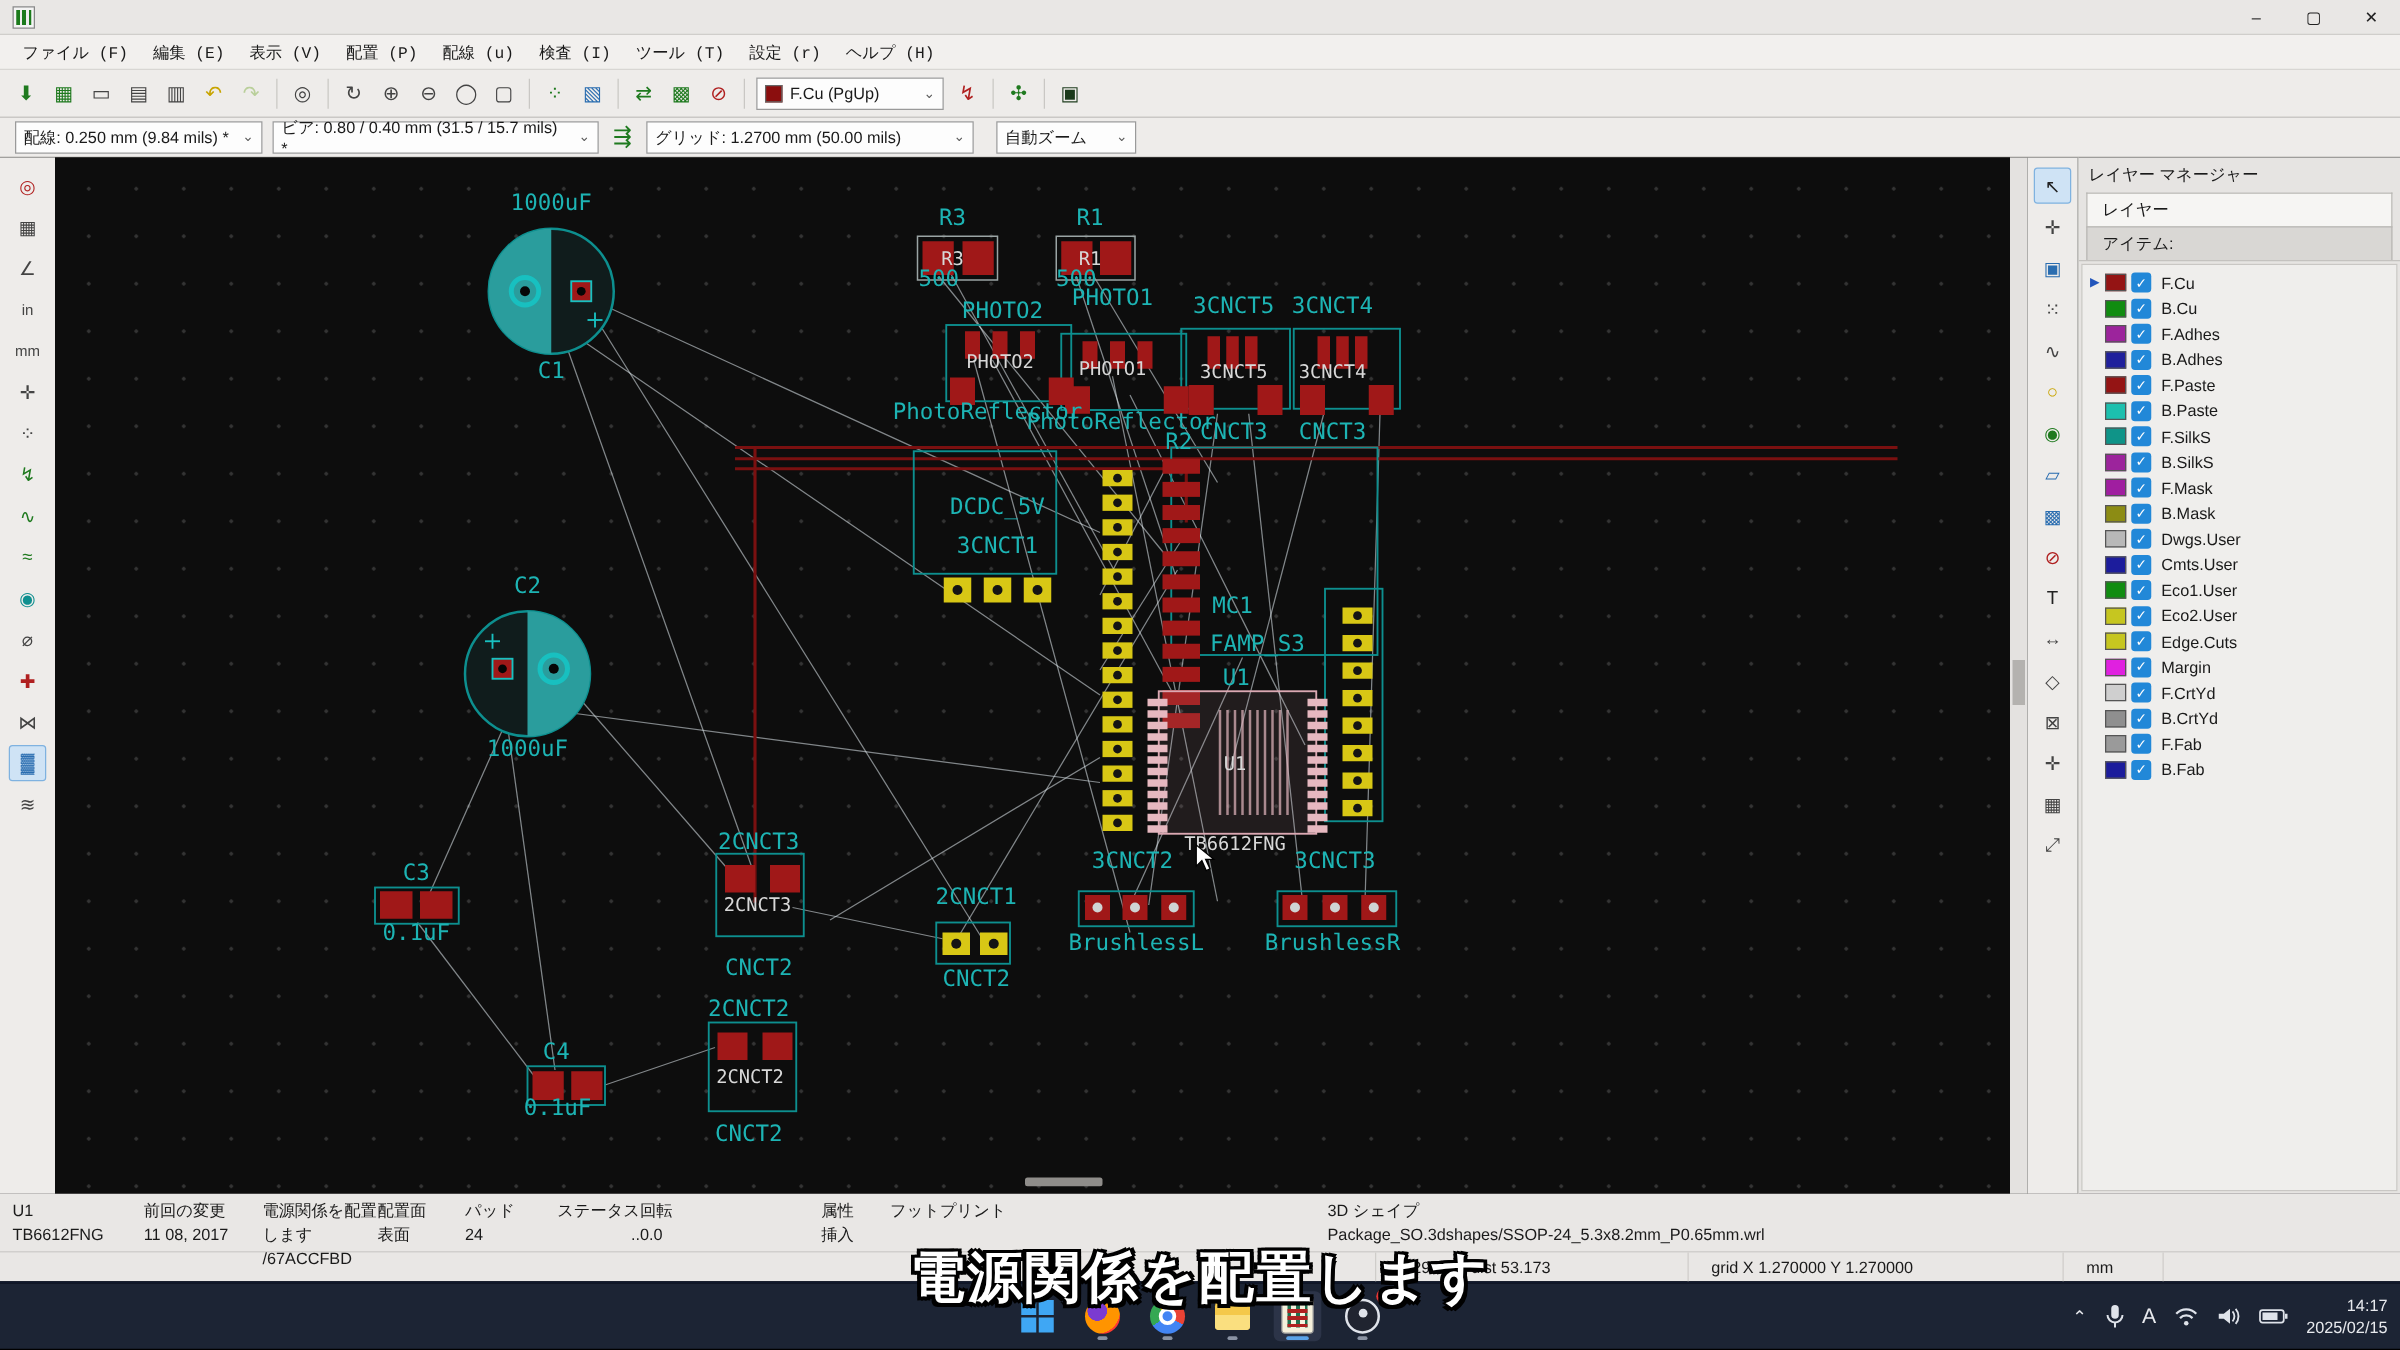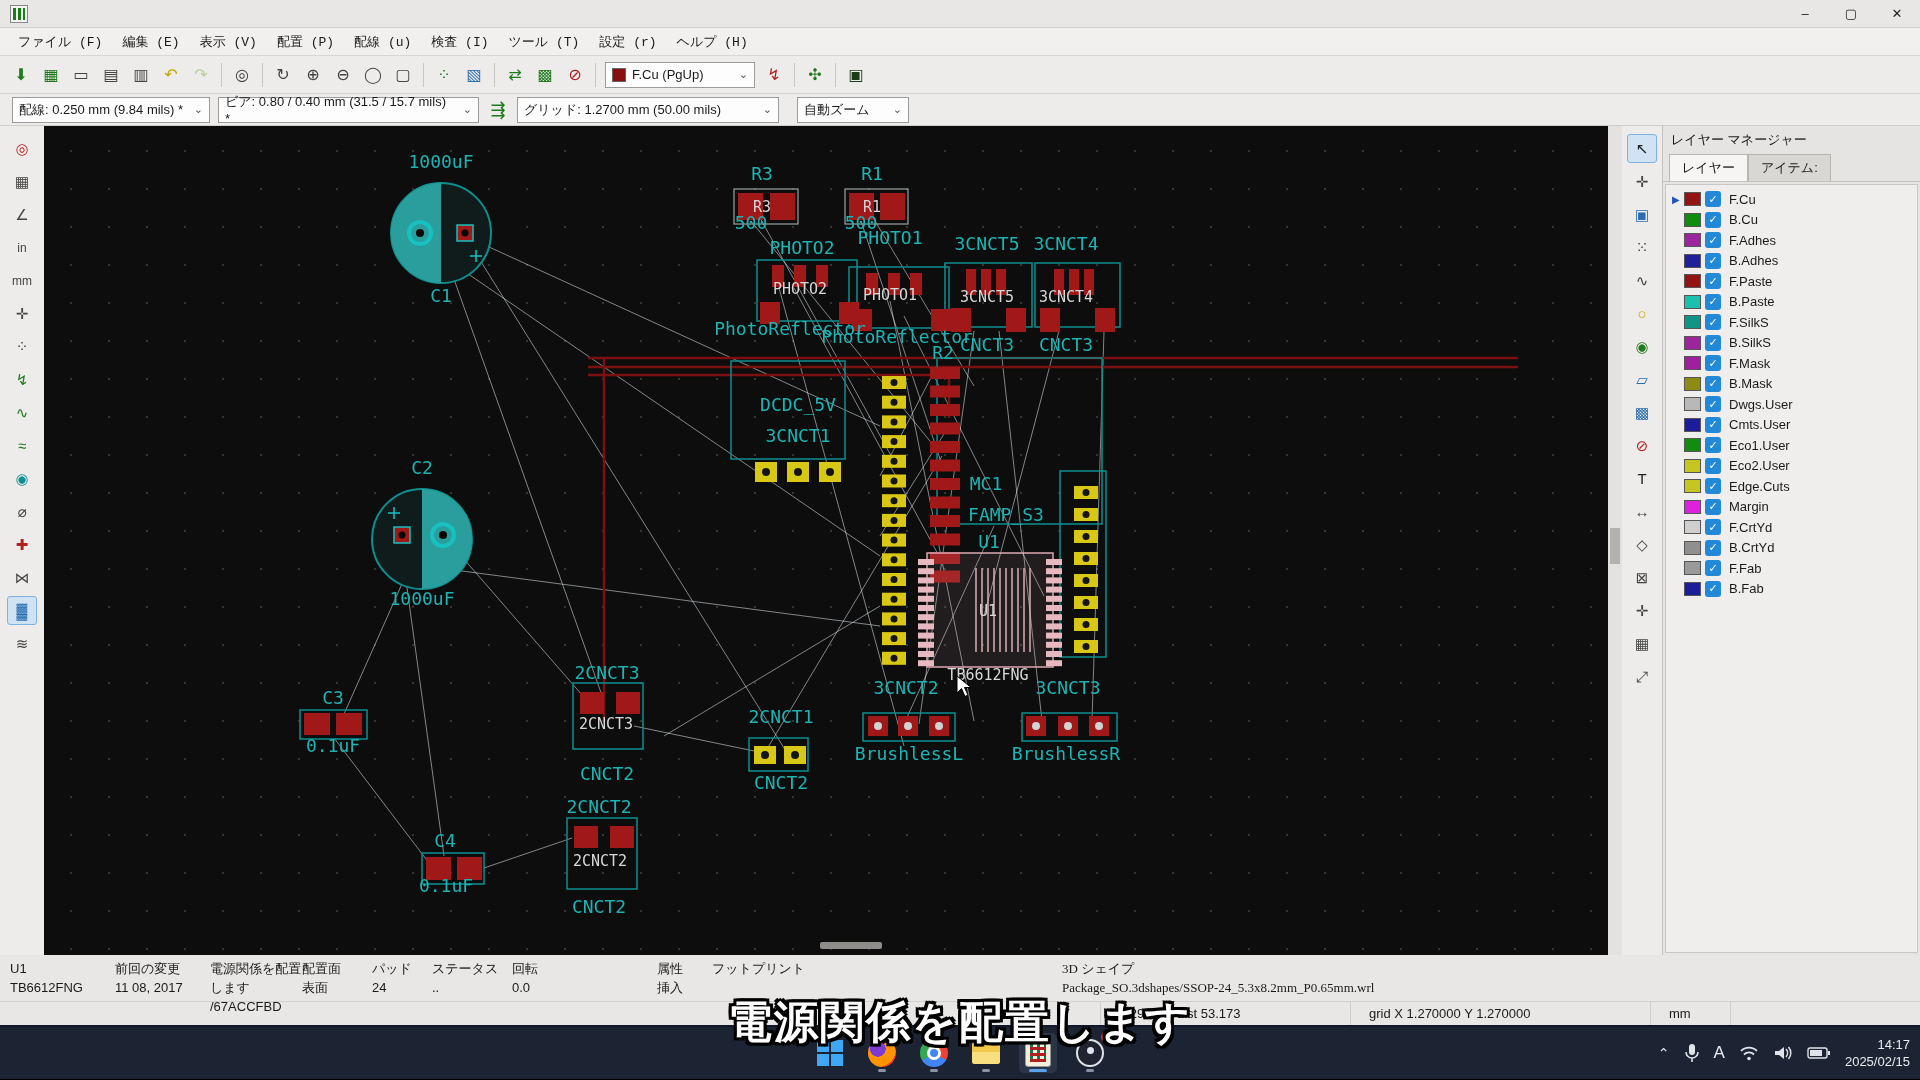--- a/index.html
+++ b/index.html
@@ -36,21 +36,21 @@
     font-size:15px; color:#444; border-radius:3px; margin:2px 0; }
   .rail-btn.active { background:#cfe3f5; border:1px solid #7fb2e0; }
   .canvas-wrap { position:relative; width:1564px; height:829px; background:#0d0d0d;
     background-image:radial-gradient(circle,#343434 1.2px,transparent 1.6px);
     background-size:38px 38px; background-position:8px 6px; overflow:hidden; }
   .vscroll { width:14px; background:#e4e2e0; position:relative; }
   .vscroll .thumb { position:absolute; left:2px; width:10px; height:36px; top:402px; background:#b4b2af; }
   .layers-panel { width:258px; background:#e6e4e2; border-left:1px solid #c4c2bf;
     display:flex; flex-direction:column; font-size:13px; color:#1a1a1a; }
   .lp-title { padding:5px 8px; font-size:13px; }
-  .lp-tabs { display:flex; padding:0 6px; border-bottom:1px solid #c4c2bf; }
+  .lp-tabs { display:flex; padding:0 6px; border-bottom:1px solid #c4c2bf;flex-direction:column; }
   .lp-tab { padding:4px 12px; background:#d9d7d4; border:1px solid #b8b6b3; border-bottom:none;
     font-size:13px; }
   .lp-tab.active { background:#f6f5f3; }
   .lp-list { flex:1; background:#efeeec; margin:2px; border:1px solid #c9c7c4; overflow:hidden;
     padding-top:4px; }
   .layer-row { display:flex; align-items:center; height:20.5px; padding-left:6px; position:relative; }
   .layer-arrow { width:12px; font-size:10px; color:#2255bb; }
   .layer-swatch { width:17px; height:14px; border:1px solid #555; margin-right:4px; }
   .layer-check { width:16px; height:16px; background:#2288d8; border-radius:3px; color:#fff;
     font-size:11px; display:flex; align-items:center; justify-content:center; margin-right:8px; }
@@ -629,37 +629,37 @@
       <div class="st-value">/67ACCFBD</div>
     </div>
     <div class="st-cell" style="width: 70px;">
       <div class="st-label">配置面</div>
       <div class="st-value">表面</div>
     </div>
     <div class="st-cell" style="width: 60px;">
       <div class="st-label">パッド</div>
       <div class="st-value">24</div>
     </div>
-    <div class="st-cell" style="width: 80px;">
+    <div class="st-cell" style="width: 80px; align-items: flex-end;">
       <div class="st-label">ステータス</div>
       <div class="st-value">..</div>
     </div>
     <div class="st-cell" style="width: 145px;">
       <div class="st-label">回転</div>
       <div class="st-value">0.0</div>
     </div>
     <div class="st-cell" style="width: 55px;">
       <div class="st-label">属性</div>
       <div class="st-value">挿入</div>
     </div>
     <div class="st-cell" style="width: 350px;">
       <div class="st-label">フットプリント</div>
       <div class="st-value"></div>
     </div>
-    <div class="st-cell" style="width: 560px; font-family: Liberation Serif, serif;">
+    <div class="st-cell" style="width: 560px;">
       <div class="st-label">3D シェイプ</div>
       <div class="st-value">Package_SO.3dshapes/SSOP-24_5.3x8.2mm_P0.65mm.wrl</div>
     </div>
 </div>
 
 <div class="coordbar">
   <div class="coord-cell" style="flex:1;border-left:none"></div>
   <div class="coord-cell" style="width:250px">4.290000  dist 53.173</div>
   <div class="coord-cell" style="width:300px">grid X 1.270000  Y 1.270000</div>
   <div class="coord-cell" style="width:80px">mm</div>

